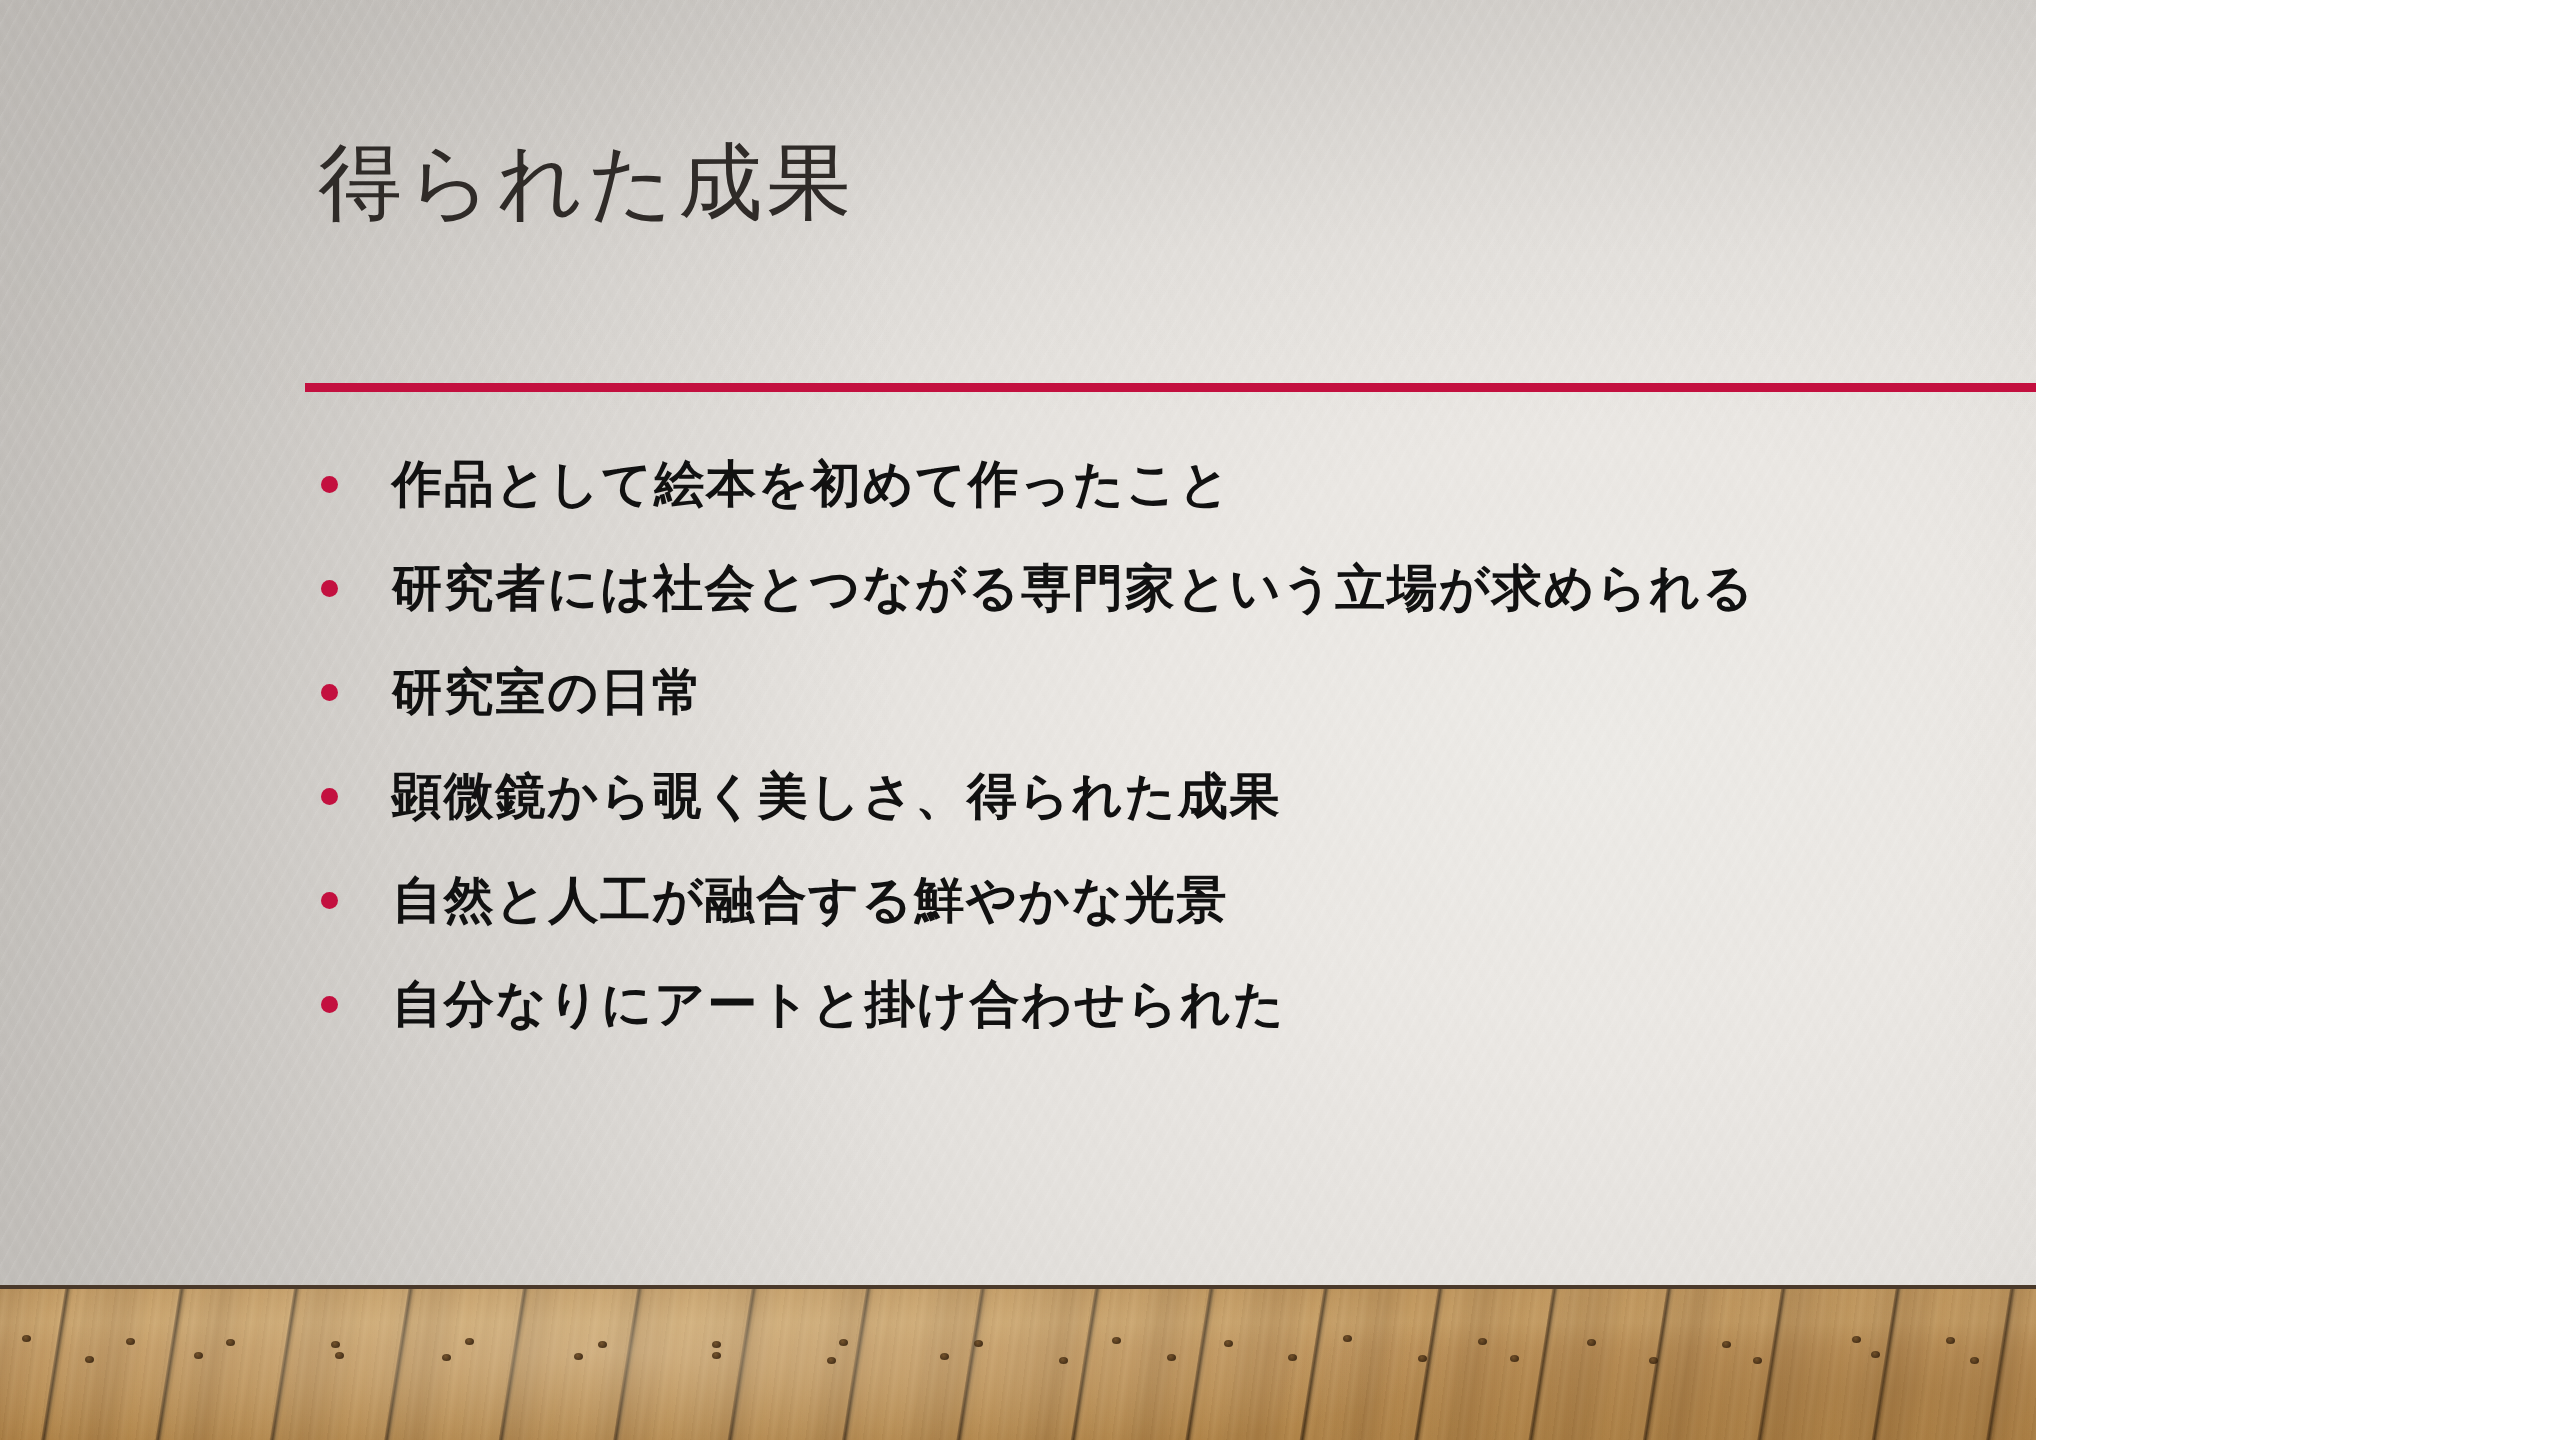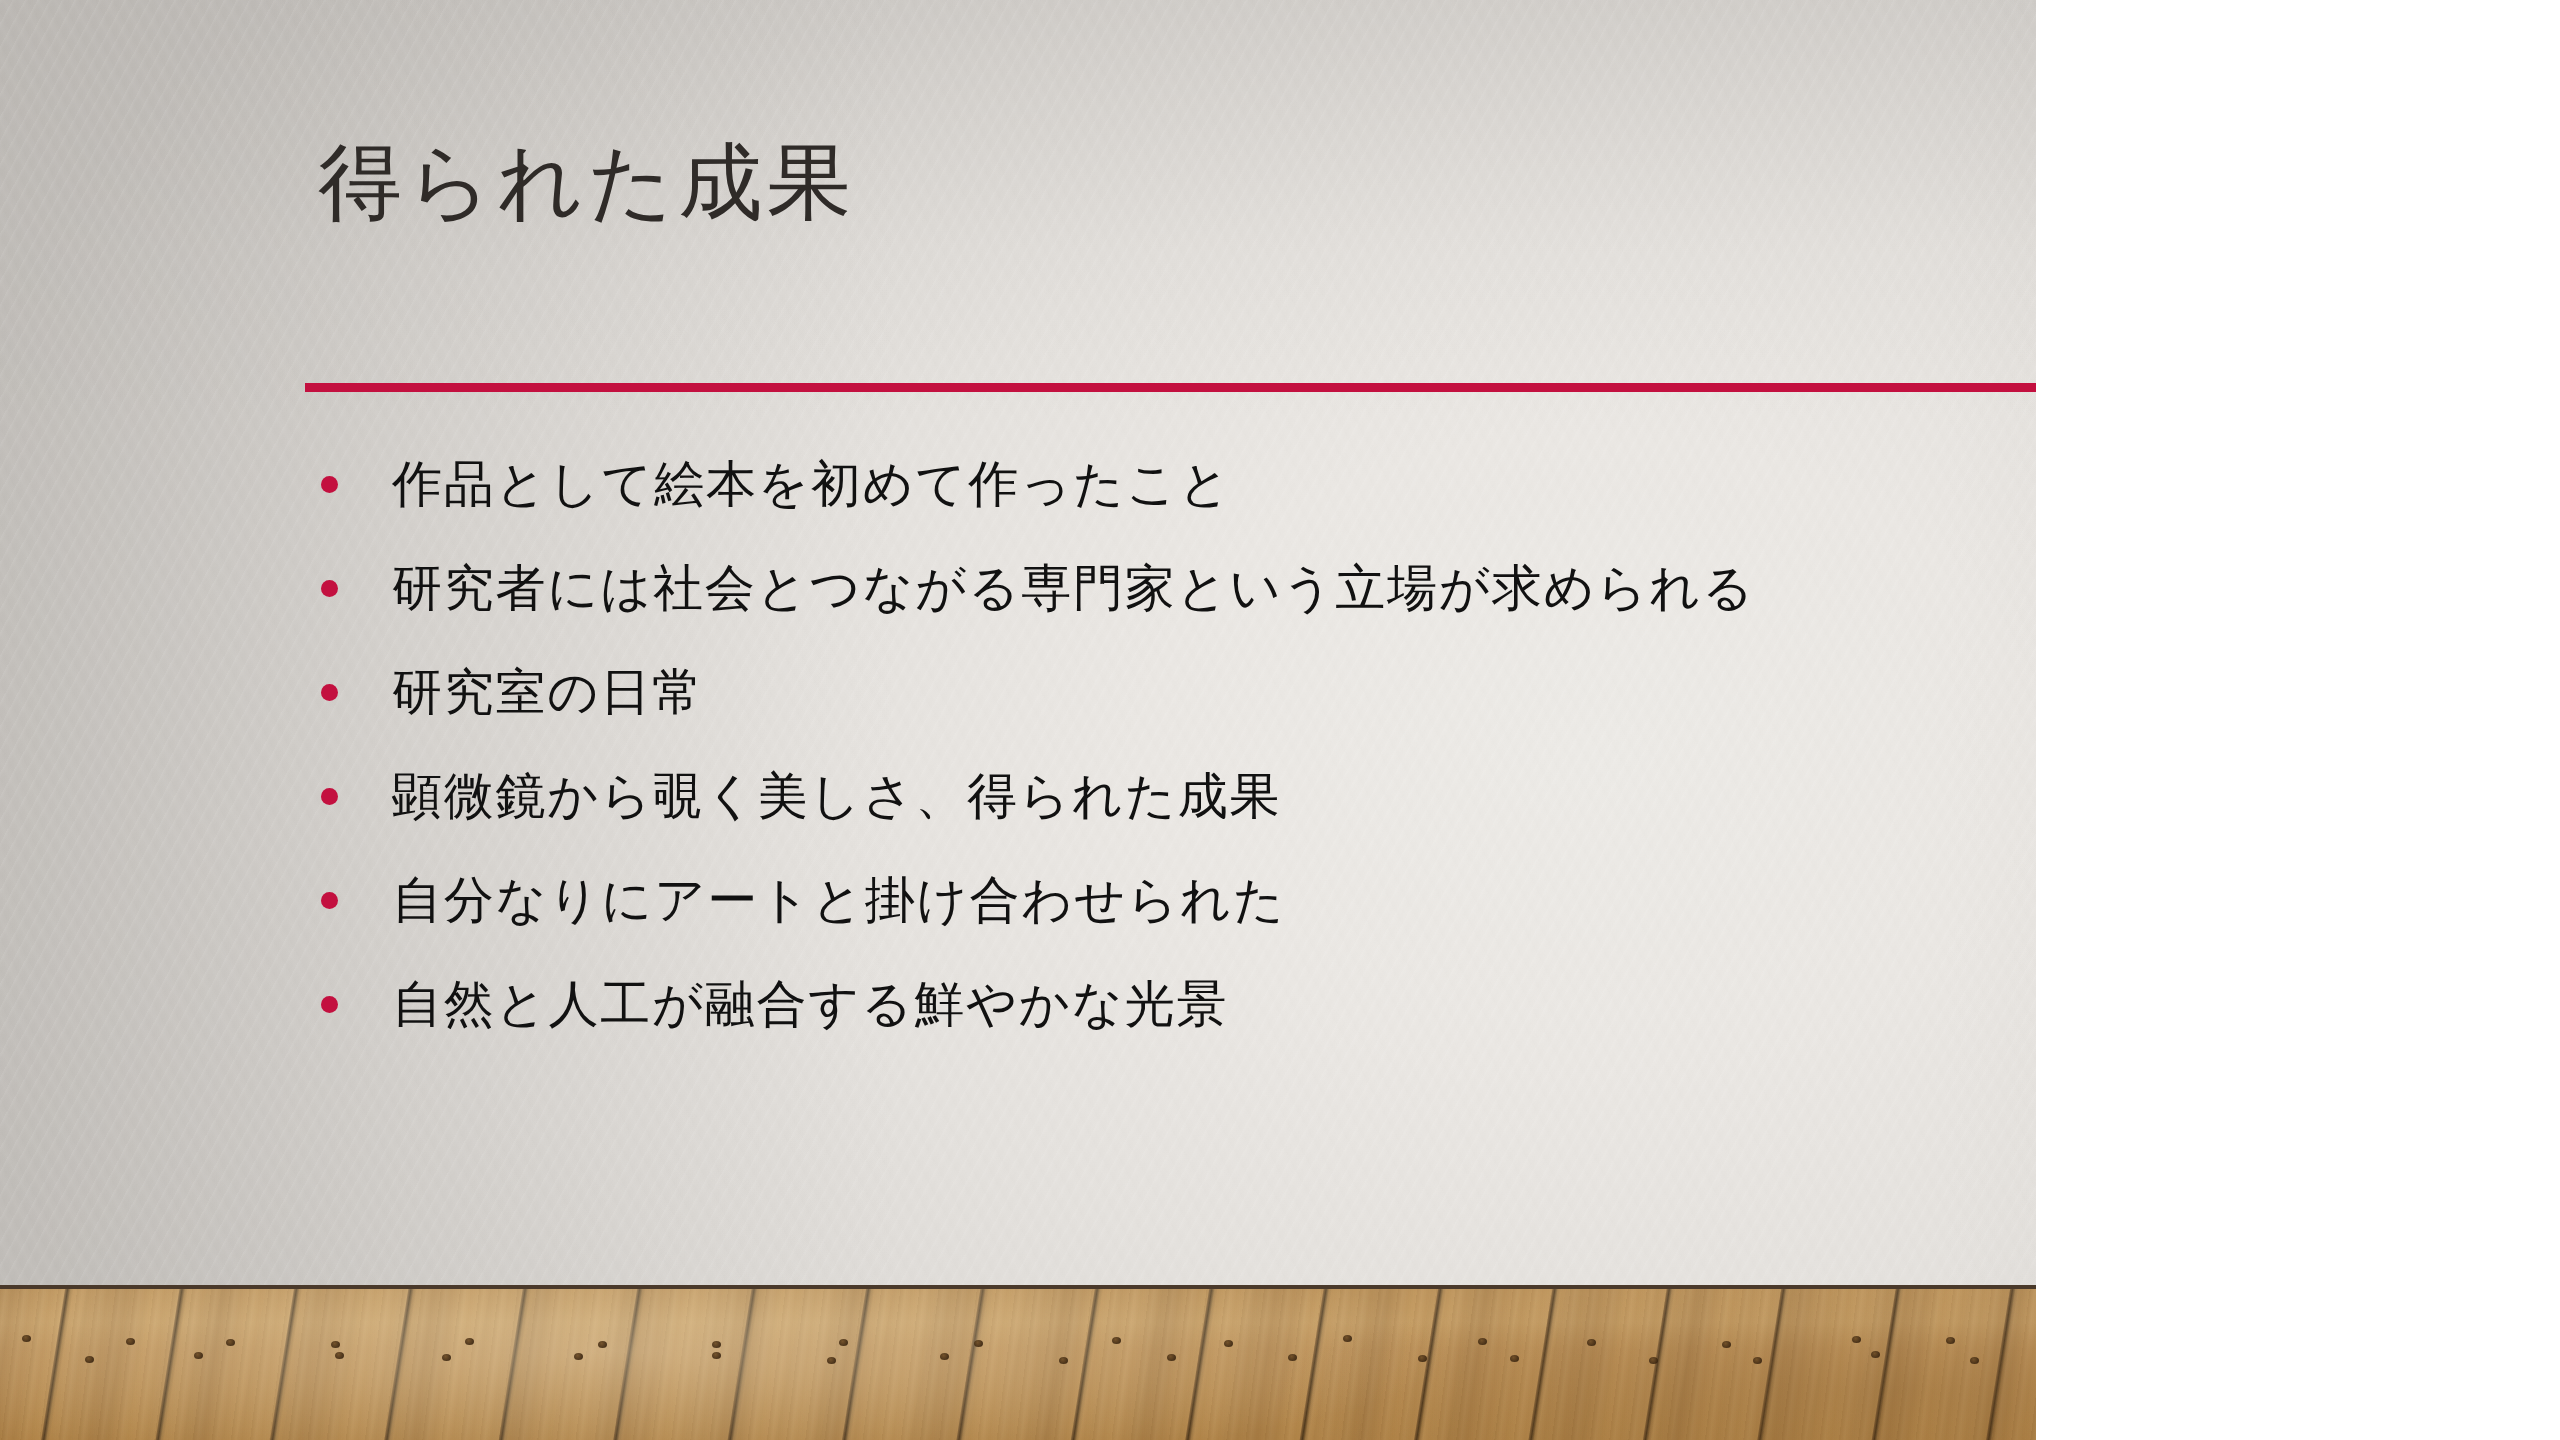--- a/index.html
+++ b/index.html
@@ -178,21 +178,21 @@
     width: 17px;
     height: 17px;
     border-radius: 50%;
     background: #c3103f;
     margin-right: 54px;
     margin-left: 16px;
   }
   .bullet-text {
     font-size: 50px;
     line-height: 1.2;
-    font-weight: 400;
+    font-weight: 700;
     letter-spacing: 0.035em;
     color: #111111;
     white-space: nowrap;
   }
 </style>
 </head>
 <body>
 
 <div id="slide">
 
@@ -221,25 +221,25 @@
       <li class="bullet-row">
         <span class="bullet-dot"></span>
         <span class="bullet-text">研究室の日常</span>
       </li>
       <li class="bullet-row">
         <span class="bullet-dot"></span>
         <span class="bullet-text">顕微鏡から覗く美しさ、得られた成果</span>
       </li>
       <li class="bullet-row">
         <span class="bullet-dot"></span>
+        <span class="bullet-text">自然と人工が融合する鮮やかな光景</span>
+      </li>
+      <li class="bullet-row">
+        <span class="bullet-dot"></span>
         <span class="bullet-text">自分なりにアートと掛け合わせられた</span>
-      </li>
-      <li class="bullet-row">
-        <span class="bullet-dot"></span>
-        <span class="bullet-text">自然と人工が融合する鮮やかな光景</span>
       </li>
     </ul>
 
   </div>
 
   <div class="floor">
     <div class="floor-boards"></div>
     <div class="floor-tone"></div>
     <div class="floor-grain"></div>
     <div class="floor-sheen"></div>

